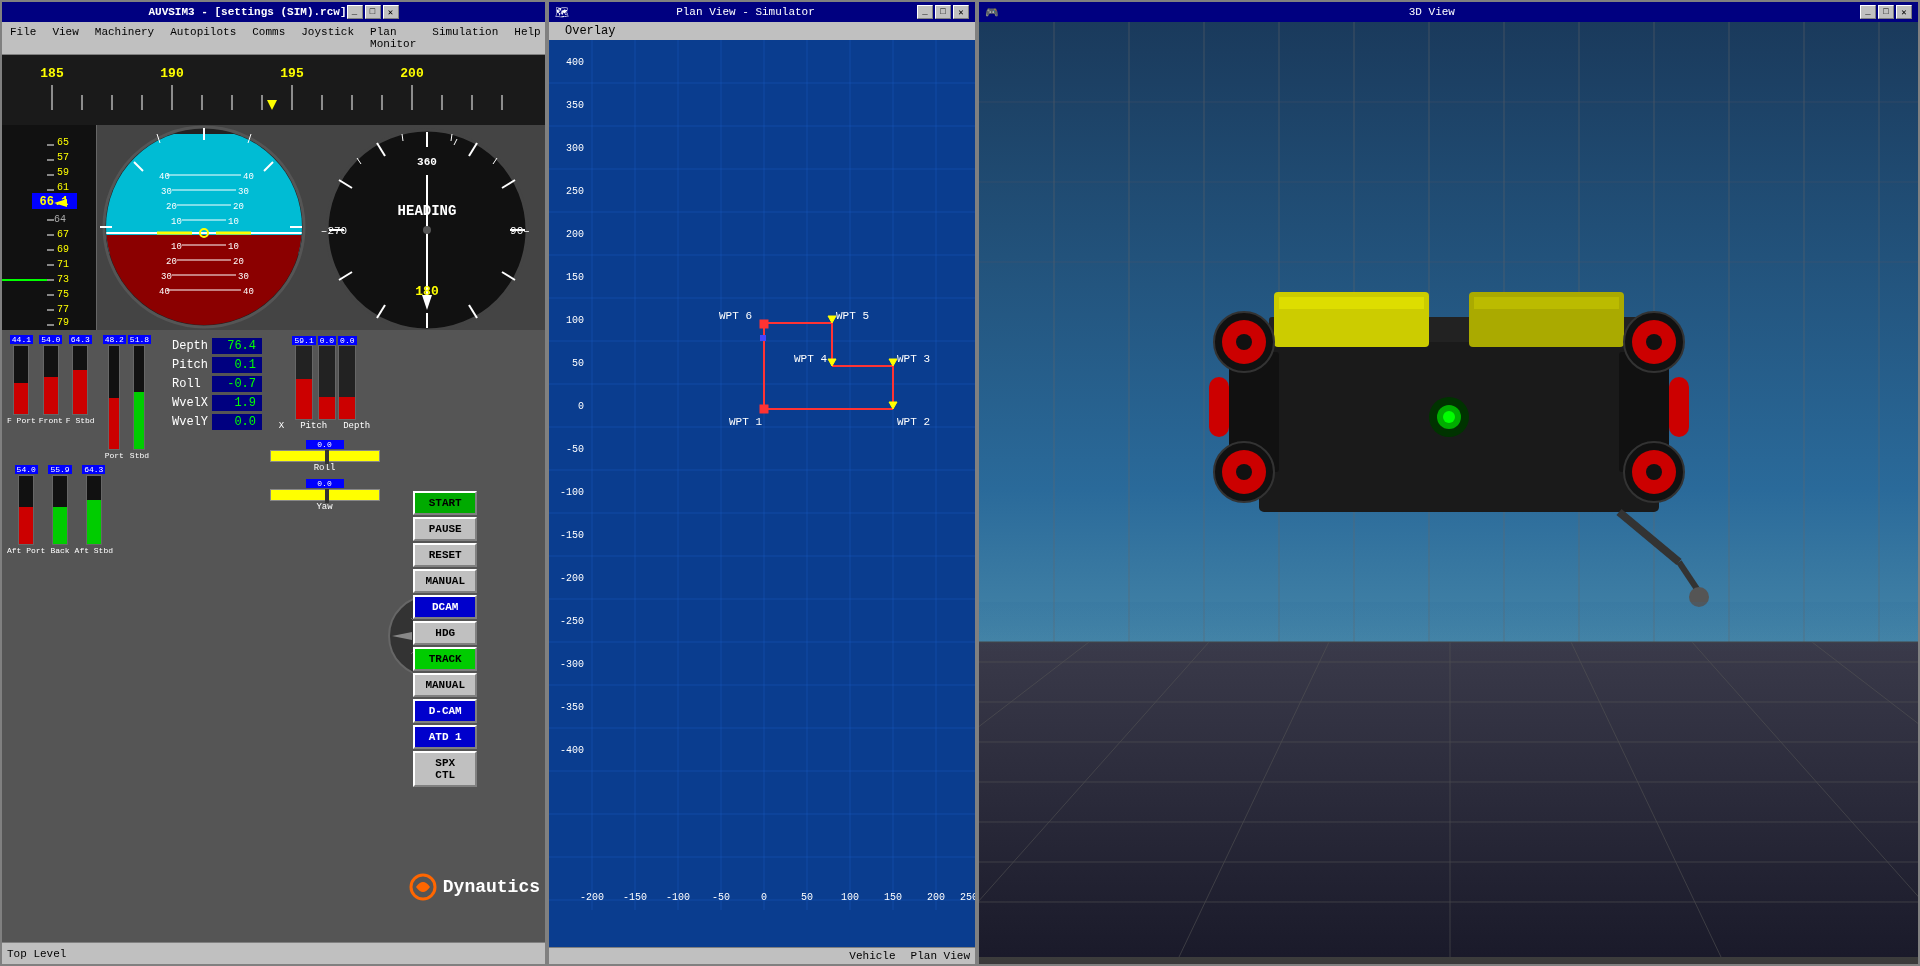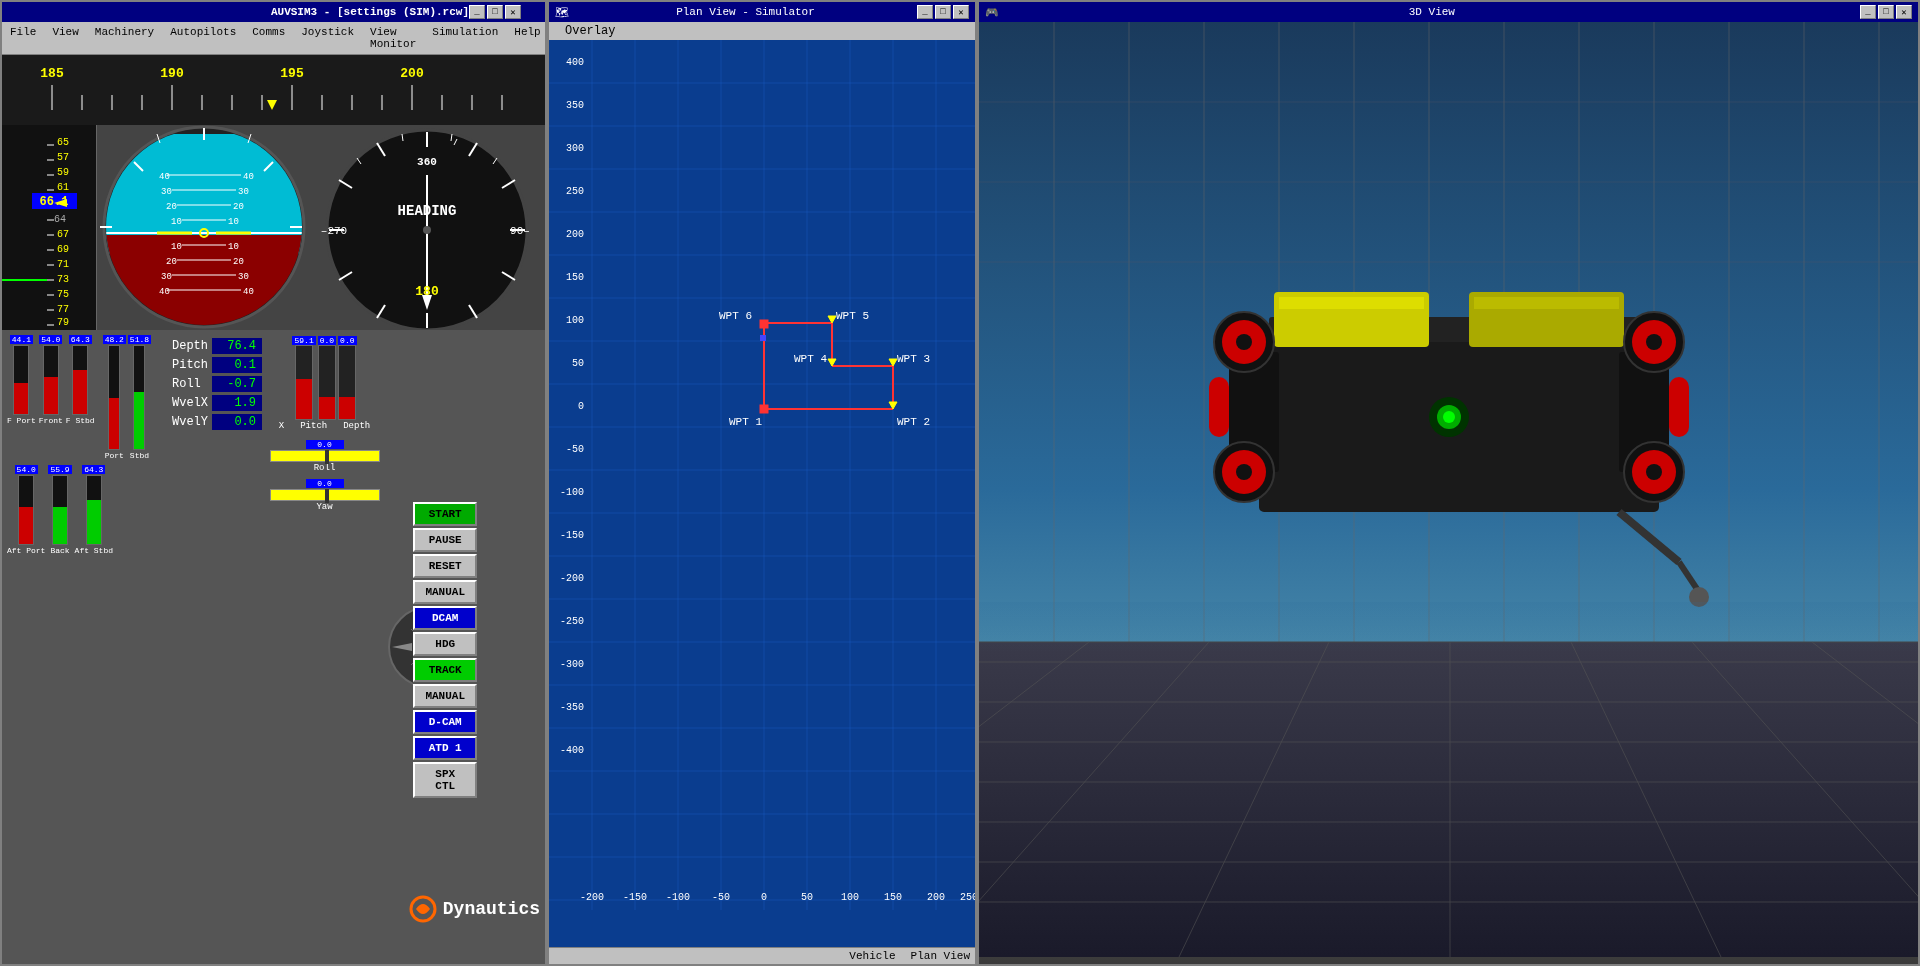--- a/index.html
+++ b/index.html
@@ -3,21 +3,21 @@
   <meta charset="utf-8">
   <style>
     * { margin: 0; padding: 0; box-sizing: border-box; }
     body { width: 1920px; height: 966px; background: #3a3a3a; font-family: 'Courier New', monospace; overflow: hidden; }
 
     
     .main-container { display: flex; width: 1920px; height: 966px; }
 
     
     .auvsim-window { width: 547px; height: 966px; background: #c0c0c0; border: 2px solid #808080; display: flex; flex-direction: column; }
-    .window-titlebar { background: #000080; color: white; padding: 3px 24px; display: flex; justify-content: flex-end; align-items: center; font-size: 11px; font-weight: bold; }
+    .window-titlebar { background: #000080; color: white; padding: 3px 24px; display: flex; justify-content: center; align-items: center; font-size: 11px; font-weight: bold; }
     .titlebar-controls { display: flex; gap: 2px; }
     .titlebar-btn { width: 16px; height: 14px; background: #c0c0c0; border: 1px solid; border-color: #fff #808080 #808080 #fff; font-size: 9px; display: flex; align-items: center; justify-content: center; cursor: pointer; color: black; }
     .menubar { background: #c0c0c0; border-bottom: 1px solid #808080; display: flex; padding: 2px 0; }
     .menu-item { padding: 2px 8px; font-size: 11px; color: black; cursor: pointer; }
     .data-row { display: flex; justify-content: space-between; margin-bottom: 3px; align-items: center; }
     .data-label { color: white; font-size: 12px; width: 60px; }
     .data-value { background: #000080; color: #00ff00; font-size: 12px; padding: 1px 6px; min-width: 50px; text-align: right; }
     .ctrl-btn { padding: 4px 10px; font-size: 11px; font-weight: bold; text-align: center; cursor: pointer; border: 2px solid; border-color: #fff #808080 #808080 #fff; }
     .btn-green { background: #00aa00; color: black; }
     .btn-gray { background: #c0c0c0; color: black; }
@@ -63,21 +63,21 @@
       </div>
     </div>
 
     <div class="menubar">
       <span class="menu-item">File</span>
       <span class="menu-item">View</span>
       <span class="menu-item">Machinery</span>
       <span class="menu-item">Autopilots</span>
       <span class="menu-item">Comms</span>
       <span class="menu-item">Joystick</span>
-      <span class="menu-item">View Monitor</span>
+      <span class="menu-item">Plan Monitor</span>
       <span class="menu-item">Simulation</span>
       <span class="menu-item">Help</span>
     </div>
 
     <div style="background:#1a1a1a; height:70px; position:relative; overflow:hidden;">
       <svg width="547" height="55" style="position:absolute;top:0;left:0;">
 
         <line x1="50" y1="30" x2="50" y2="55" stroke="white" stroke-width="1"></line>
         <line x1="80" y1="40" x2="80" y2="55" stroke="white" stroke-width="1"></line>
         <line x1="110" y1="40" x2="110" y2="55" stroke="white" stroke-width="1"></line>
@@ -444,20 +444,23 @@
         <div style="position:absolute; bottom:40px; right:5px; color:white; font-size:18px; font-weight:bold; display:flex; align-items:center; gap:5px;">
           <svg width="30" height="30">
             <circle cx="15" cy="15" r="12" fill="none" stroke="#ff6600" stroke-width="3"></circle>
             <path d="M 8 15 Q 15 5 22 15 Q 15 25 8 15" fill="#ff6600"></path>
           </svg>
           <span>Dynautics</span>
         </div>
       </div>
     </div>
 
+    <div class="status-bar">
+      <span>Top Level</span>
+    </div>
   </div>
 
   <div class="planview-window">
     <div class="planview-titlebar">
       <span style="margin-right:5px;">🗺</span>
       <span>Plan View - Simulator</span>
       <div class="titlebar-controls">
         <div class="titlebar-btn">_</div>
         <div class="titlebar-btn">□</div>
         <div class="titlebar-btn">✕</div>

